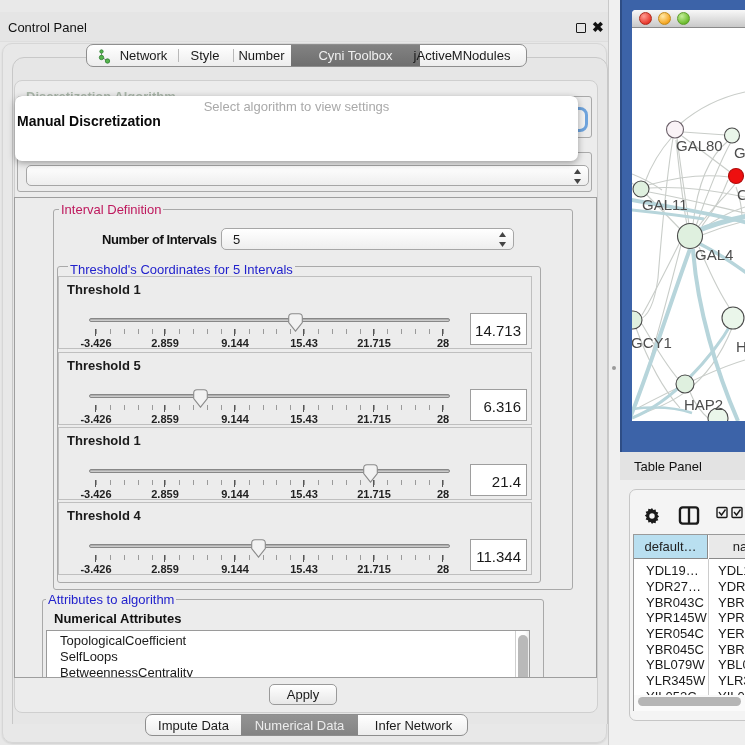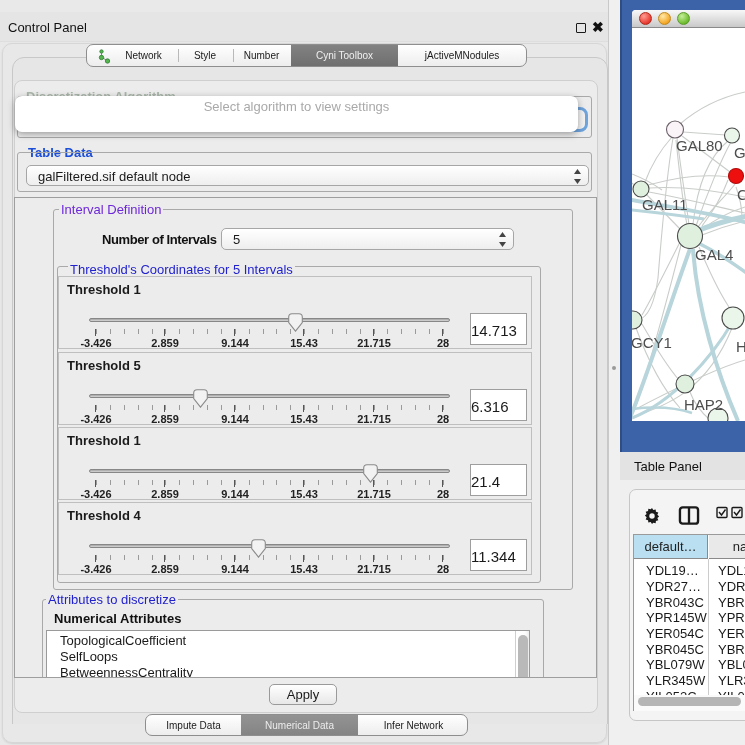--- a/index.html
+++ b/index.html
@@ -8,21 +8,21 @@
   font-family:"Liberation Sans", sans-serif; color:#1a1a1a; }
 .abs { position:absolute; }
 
 #left { position:absolute; left:0; top:12px; width:608px; height:745px; background:#e8e8e8; }
 #titlebar { position:absolute; left:0; top:0; width:608px; height:30px; background:#e5e5e5; border-bottom:1px solid #dedede; }
 #titlebar .t { position:absolute; left:8px; top:8px; font-size:13px; color:#111; }
 #icon-float { position:absolute; left:576px; top:11px; width:10px; height:10px; border:1.6px solid #1a1a1a; border-radius:1px; }
 #icon-close { position:absolute; left:592px; top:7px; font-size:14px; font-weight:bold; color:#111; }
 
 .pill { position:absolute; background:linear-gradient(#ffffff,#ededed); border:1px solid #8e8e8e; border-radius:7px; overflow:hidden; z-index:5; }
-.pill .tab { position:absolute; top:0; height:100%; font-size:10px; color:#1a1a1a; text-align:center; line-height:22px; }
+.pill .tab { position:absolute; top:0; height:100%; font-size:13px; color:#1a1a1a; text-align:center; line-height:22px; }
 .pill .sel { background:linear-gradient(#828282,#6f6f6f); color:#f0f0f0; }
 .pill .div { position:absolute; top:4px; bottom:4px; width:1px; background:#b9b9b9; }
 
 #container { position:absolute; left:12px; top:45px; width:596px; height:700px;
   background:#e6e6e6; border:1px solid #c8c8c8; border-radius:12px; }
 #bigpanel { position:absolute; left:14px; top:68px; width:584px; height:633px;
   background:#ececec; border:1px solid #cfcfcf; border-radius:8px; }
 .grouptitle { position:absolute; font-size:13px; background:#ececec; padding:0 2px; }
 .groupbox { position:absolute; border:1px solid #a9a9a9; border-radius:3px; }
 .combo { position:absolute; background:linear-gradient(#ffffff,#eeeeee); border:1px solid #a6a6a6; border-radius:5px; font-size:13px; }
@@ -33,31 +33,31 @@
 #scrollpane { position:absolute; left:14px; top:185px; width:583px; height:481px; border:1px solid #9e9e9e; background:#ececec; overflow:hidden; }
 
 .tpanel { position:absolute; left:43px; width:474px; height:73px; border:1px solid #bfbfbf; background:#ececec; }
 .tpanel .name { position:absolute; left:8px; top:5px; font-size:13px; font-weight:bold; }
 .track { position:absolute; left:30px; width:361px; height:4px; border-radius:3px;
   background:linear-gradient(#a2a2a2,#d8d8d8); border:1px solid #878787; top:41px; }
 .ticklab { position:absolute; top:60px; width:60px; text-align:center; font-size:11px; font-weight:bold; color:#222; }
 .mt { position:absolute; top:52px; width:1px; height:7px; background:#555; }
 .minors { position:absolute; left:37px; top:52px; width:349px; height:5px;
   background:repeating-linear-gradient(90deg,#9a9a9a 0 1px,transparent 1px 13.88px); }
-.valbox { position:absolute; left:411px; top:36px; width:57px; height:32px; background:#fff; border:1px solid #9e9e9e; font-size:15px; padding:8px 5px 0 0; }
+.valbox { position:absolute; left:411px; top:36px; width:57px; height:32px; background:#fff; border:1px solid #9e9e9e; font-size:15px; text-align:right; padding:8px 5px 0 0; }
 .thumbsvg { position:absolute; top:36px; width:17px; height:19px; }
 
 #attrlist { position:absolute; left:31px; top:432px; width:484px; height:49px; background:#fff; border:1px solid #9a9a9a; font-size:13px; overflow:hidden; padding-top:2px; }
 #attrlist div { padding-left:13px; height:16px; line-height:16px; }
 #attrsb { position:absolute; left:500px; top:433px; width:14px; height:47px; background:linear-gradient(90deg,#ffffff,#fdfdfd 70%,#ececec); border-left:1px solid #cfcfcf; }
 #attrsb .thumb { position:absolute; left:2px; top:4px; width:10px; height:60px; border-radius:5px; background:#b9b9b9; }
 
 #applybtn { position:absolute; left:269px; top:672px; width:68px; height:21px; background:linear-gradient(#ffffff,#e7e7e7); border:1px solid #9a9a9a; border-radius:5px; font-size:13px; text-align:center; line-height:19px; }
 
-#popup { position:absolute; left:15px; top:84px; width:563px; height:36px; background:#ffffff; border-radius:7px; box-shadow:0 2px 7px rgba(0,0,0,0.35); z-index:50; }
+#popup { position:absolute; left:15px; top:84px; width:563px; height:65px; background:#ffffff; border-radius:7px; box-shadow:0 2px 7px rgba(0,0,0,0.35); z-index:50; }
 #popup .i1 { position:absolute; left:0; right:0; top:3px; text-align:center; font-size:13px; color:#a9a9a9; }
 #popup .i2 { position:absolute; left:2px; top:17px; font-size:14px; font-weight:bold; color:#0a0a0a; }
 #popup .i3 { position:absolute; left:2px; top:34px; font-size:14px; color:#0a0a0a; }
 
 #split { position:absolute; left:608px; top:0; width:12px; height:745px; background:#f0f0f0; border-left:1px solid #c9c9c9; }
 
 #right { position:absolute; left:620px; top:0; width:125px; height:745px; background:#3c63a8; overflow:hidden; }
 #netwin { position:absolute; left:12px; top:10px; width:113px; height:411px; background:#fff; border-radius:4px 0 0 0; }
 #nettitle { position:absolute; left:0; top:0; width:113px; height:18px; background:linear-gradient(#f8f8f8,#c9c9c9); border-bottom:1px solid #8a8a8a; border-radius:4px 0 0 0; }
 .light { position:absolute; top:2px; width:13px; height:13px; border-radius:50%; }
@@ -86,53 +86,53 @@
         <line x1="3.5" y1="8.5" x2="9.5" y2="11.5" stroke="#888" stroke-width="1"></line>
         <circle cx="3.5" cy="2.5" r="1.7" fill="#56b54e" stroke="#2e7d32" stroke-width="0.8"></circle>
         <circle cx="3.5" cy="8.5" r="2.2" fill="#56b54e" stroke="#2e7d32" stroke-width="0.8"></circle>
         <circle cx="9.5" cy="12" r="2.2" fill="#56b54e" stroke="#2e7d32" stroke-width="0.8"></circle>
       </svg>
       <div class="tab" style="left:22px; width:69px;">Network</div>
       <div class="div" style="left:91px;"></div>
       <div class="tab" style="left:91px; width:54px;">Style</div>
       <div class="div" style="left:146px;"></div>
       <div class="tab" style="left:145px; width:59px;">Number</div>
-      <div class="tab sel" style="left:204px; width:107px;">Cyni Toolbox</div>
+      <div class="tab sel" style="left:204px; width:129px;">Cyni Toolbox</div>
       <div class="tab" style="left:311px; width:128px;">jActiveMNodules</div>
     </div>
     <div class="abs" style="left:2px; top:31px; width:605px; height:700px; border:1px solid #d6d6d6; border-radius:10px; box-shadow:0 1px 2px rgba(0,0,0,0.10);"></div>
     <div class="abs" style="left:0;top:0;width:608px;height:712px;overflow:hidden;">
         <div id="container"></div>
       </div>
 
     <div id="bigpanel"></div>
 
     <div class="grouptitle" style="left:24px; top:77px; color:#aab7aa; font-weight:bold;">Discretization Algorithm</div>
     <div class="groupbox" style="left:17px; top:84px; width:575px; height:42px;"></div>
 
     <div class="abs" style="left:556px; top:95px; width:32px; height:25px; border:3px solid #6ea3dc; border-radius:8px; background:#f2f2f2;"></div>
 
     <div class="grouptitle" style="left:26px; top:133px; color:#1d4ed8; font-weight:bold;">Table Data</div>
     <div class="groupbox" style="left:17px; top:140px; width:575px; height:40px;"></div>
     <div class="combo" style="left:26px; top:153px; width:563px; height:21px;">
-      <span class="txt">galFiltered.sif default node</span>
       <svg class="arr" width="9" height="17" viewBox="0 0 9 17">
         <path d="M4.5 1 L8 6 H1 Z" fill="#444"></path>
         <path d="M4.5 16 L8 11 H1 Z" fill="#444"></path>
       </svg>
     </div>
 
     <div id="popup">
       <div class="i1">Select algorithm to view settings</div>
+      <div class="i2">Manual Discretization</div>
     </div>
 
     <div id="scrollpane">
 
       <div class="groupbox" style="left:38px; top:11px; width:520px; height:381px;"></div>
-      <div class="grouptitle" style="left:44px; top:4px; color:#6d28d9;">Interval Definition</div>
+      <div class="grouptitle" style="left:44px; top:4px; color:#be185d;">Interval Definition</div>
 
       <div class="boldlab" style="left:87px; top:34px; letter-spacing:-0.4px;">Number of Intervals</div>
       <div class="combo" style="left:206px; top:30px; width:293px; height:22px;">
         <span class="txt">5</span>
         <svg class="arr" width="9" height="17" viewBox="0 0 9 17">
           <path d="M4.5 1 L8 6 H1 Z" fill="#444"></path>
           <path d="M4.5 16 L8 11 H1 Z" fill="#444"></path>
         </svg>
       </div>
 
@@ -218,21 +218,21 @@
           <div class="ticklab" style="left:215px;">15.43</div>
           <div class="ticklab" style="left:285px;">21.715</div>
           <div class="ticklab" style="left:354px;">28</div>
         <svg class="thumbsvg" style="left:191px;" viewBox="0 0 15 19">
             <path d="M4 0.7 H11 Q14.3 0.7 14.3 4 V9.5 L7.5 18.2 L0.7 9.5 V4 Q0.7 0.7 4 0.7 Z" fill="#f2f2f2" stroke="#8a8a8a" stroke-width="1.1"></path>
           </svg>
         <div class="valbox">11.344</div>
       </div>
 
       <div class="groupbox" style="left:27px; top:401px; width:502px; height:90px;"></div>
-      <div class="grouptitle" style="left:31px; top:394px; color:#2222cc;">Attributes to discretize</div>
+      <div class="grouptitle" style="left:31px; top:394px; color:#2222cc;">Attributes to algorithm</div>
       <div class="boldlab" style="left:39px; top:413px;">Numerical Attributes</div>
       <div id="attrlist">
         <div>TopologicalCoefficient</div>
         <div>SelfLoops</div>
         <div>BetweennessCentrality</div>
       </div>
       <div id="attrsb">
           <div class="thumb"></div>
         </div>
     </div>

